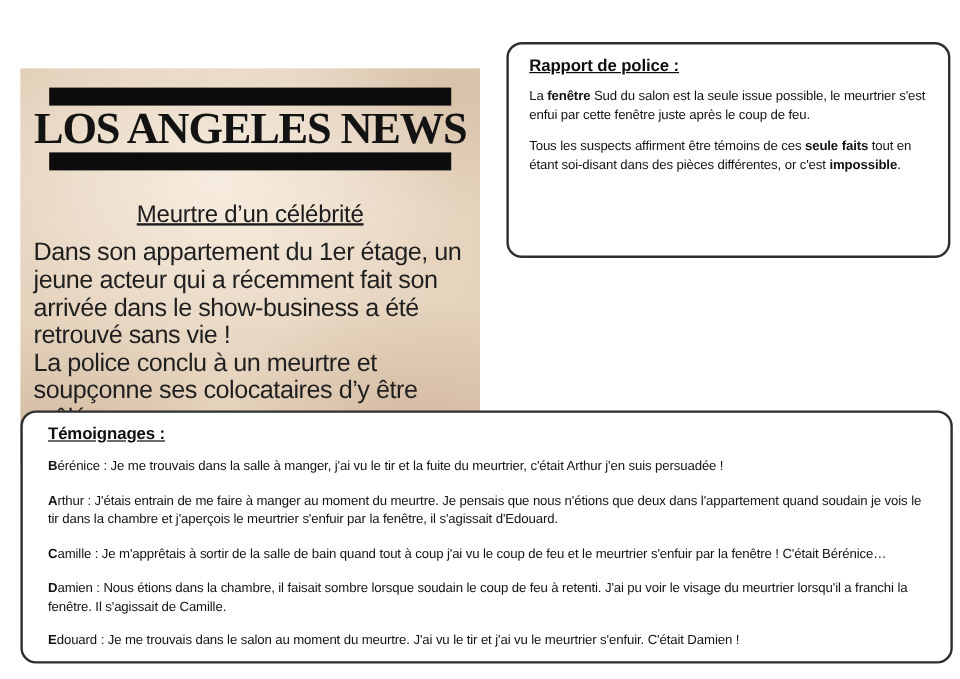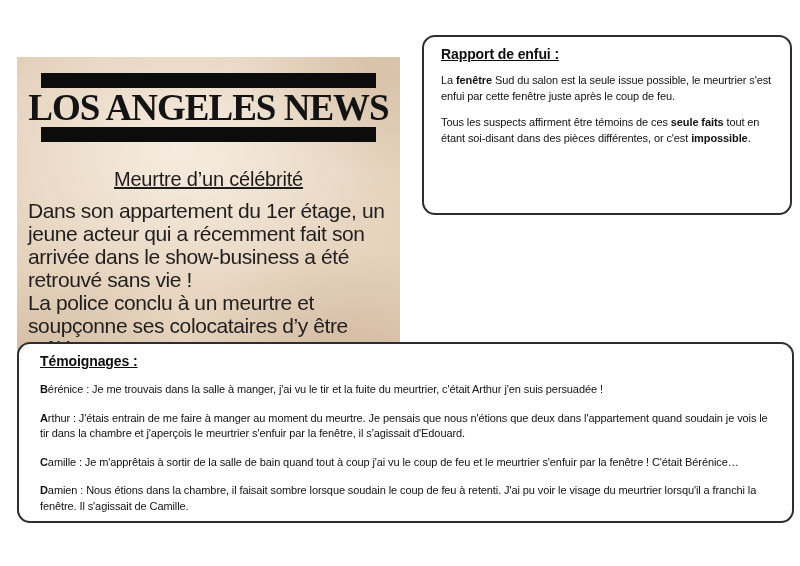--- a/index.html
+++ b/index.html
@@ -33,21 +33,21 @@
     font-size:21px; line-height:23px; letter-spacing:-0.4px;
     color:#1f1f1f; white-space:pre-line;
   }
 
   
   .round-box {
     position:absolute; background:#ffffff;
     border:2px solid #2e2e2e; border-radius:13px;
   }
   .police-box { left:422px; top:35px; width:370px; height:180px; padding:9px 16px 0 17px; }
-  .testimony-box { left:17px; top:342px; width:777px; height:181px; padding:9px 18px 0 21px; }
+  .testimony-box { left:17px; top:342px; width:777px; height:211px; padding:9px 18px 0 21px; }
 
   .box-title {
     font-size:14px; font-weight:bold; color:#0e0e0e;
     text-decoration:underline; letter-spacing:-0.1px;
   }
   .small-text p {
     font-size:11px; line-height:15.5px; letter-spacing:-0.1px;
     color:#121212; margin-top:11px;
   }
   .testimony-box .small-text p { margin-top:13px; }
@@ -59,28 +59,29 @@
 <div class="newspaper">
   <div class="np-bar top"></div>
   <div class="np-masthead">LOS ANGELES NEWS</div>
   <div class="np-bar"></div>
   <div class="np-headline">Meurtre d’un célébrité</div>
   <div class="np-body">Dans son appartement du 1er étage, un jeune acteur qui a récemment fait son arrivée dans le show-business a été retrouvé sans vie !
 La police conclu à un meurtre et soupçonne ses colocataires d’y être mêlés.</div>
 </div>
 
 <div class="round-box police-box">
-  <div class="box-title">Rapport de enfui :</div>
+  <div class="box-title">Rapport de police :</div>
   <div class="small-text">
       <p><span>La </span><b>fenêtre</b><span> Sud du salon est la seule issue possible, le meurtrier s'est enfui par cette fenêtre juste après le coup de feu.</span></p>
       <p><span>Tous les suspects affirment être témoins de ces </span><b>seule faits</b><span> tout en étant soi-disant dans des pièces différentes, or c'est </span><b>impossible</b><span>.</span></p>
     </div>
 </div>
 
 <div class="round-box testimony-box">
   <div class="box-title">Témoignages :</div>
   <div class="small-text">
       <p><b>B</b><span>érénice : Je me trouvais dans la salle à manger, j'ai vu le tir et la fuite du meurtrier, c'était Arthur j'en suis persuadée !</span></p>
       <p><b>A</b><span>rthur : J'étais entrain de me faire à manger au moment du meurtre. Je pensais que nous n'étions que deux dans l'appartement quand soudain je vois le tir dans la chambre et j'aperçois le meurtrier s'enfuir par la fenêtre, il s'agissait d'Edouard.</span></p>
       <p><b>C</b><span>amille : Je m'apprêtais à sortir de la salle de bain quand tout à coup j'ai vu le coup de feu et le meurtrier s'enfuir par la fenêtre ! C'était Bérénice…</span></p>
       <p><b>D</b><span>amien : Nous étions dans la chambre, il faisait sombre lorsque soudain le coup de feu à retenti. J'ai pu voir le visage du meurtrier lorsqu'il a franchi la fenêtre. Il s'agissait de Camille.</span></p>
+      <p><b>E</b><span>douard : Je me trouvais dans le salon au moment du meurtre. J'ai vu le tir et j'ai vu le meurtrier s'enfuir. C'était Damien !</span></p>
     </div>
 </div>
 
 </body></html>

